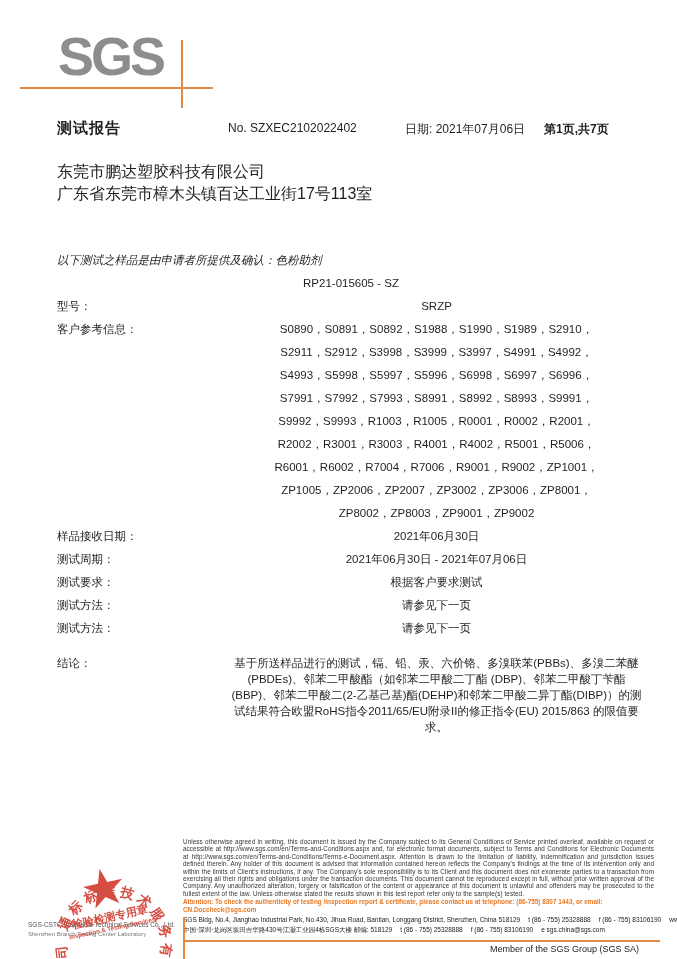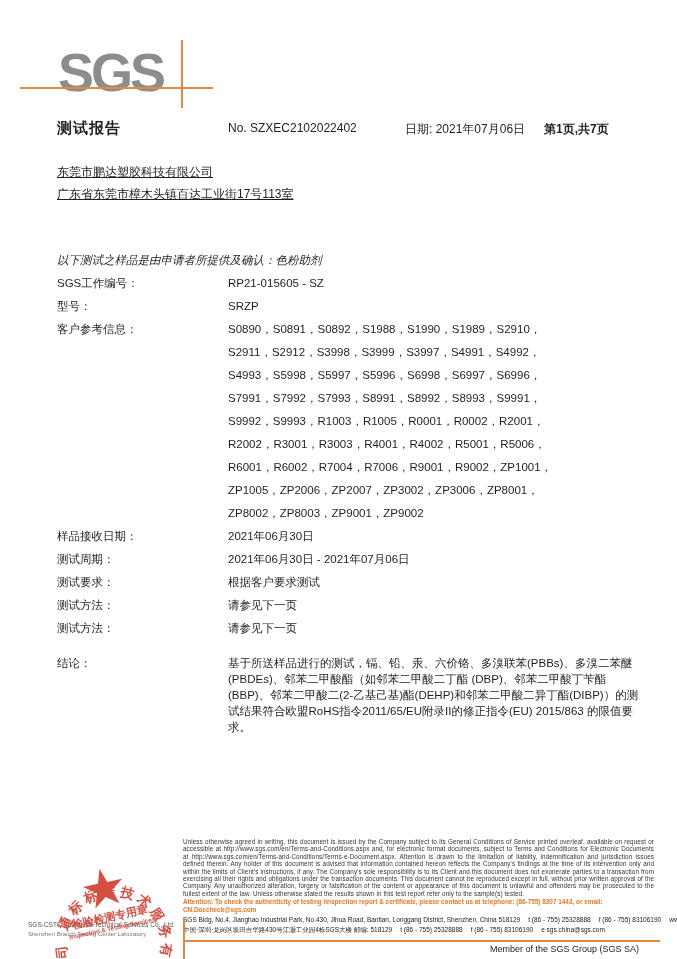--- a/index.html
+++ b/index.html
@@ -4,42 +4,42 @@
 <style>
   html,body { margin:0; padding:0; background:#e8e8e8; }
   .page {
     position:relative; width:677px; height:959px; margin:0 auto;
     background:#ffffff; overflow:hidden;
     font-family:"Liberation Sans","DejaVu Sans",sans-serif;
     color:#1f1f1f;
   }
   
   .logo-text {
-    position:absolute; left:58px; top:42px;
+    position:absolute; left:58px; top:26px;
     font-size:54px; font-weight:bold; letter-spacing:-3px;
     color:#8d8d8d; line-height:60px;
   }
   .logo-hline { position:absolute; left:20px; top:87px; width:193px; height:2px; background:#e08a45; }
   .logo-vline { position:absolute; left:181px; top:40px; width:2px; height:68px; background:#e08a45; }
 
   
   .titlebar { position:absolute; left:57px; top:119px; width:580px; height:20px; }
   .doc-title { position:absolute; left:0; top:0; font-size:15px; font-weight:bold; letter-spacing:1px;font-family:Liberation Serif, serif; }
   .report-no { position:absolute; left:171px; top:2px; font-size:12px; }
   .report-date { position:absolute; left:348px; top:2px; font-size:12px; }
   .page-info { position:absolute; left:487px; top:2px; font-size:12px;font-weight:bold; }
 
-  .applicant { position:absolute; left:57px; top:161px; font-size:12px; line-height:22px;text-decoration:underline; }
+  .applicant { position:absolute; left:57px; top:161px; font-size:16px; line-height:22px; }
 
   
   .main { position:absolute; left:57px; top:249px; width:588px; font-size:11.5px; }
   .intro { margin:0; line-height:23px;font-style:italic; }
   .frow { display:flex; align-items:flex-start; line-height:23px; }
   .frow .flabel { flex:0 0 171px; }
-  .frow .fvalue { flex:1; }
+  .frow .fvalue { flex:1;text-align:center; }
   .fvalue.multi { white-space:pre-line; }
   .frow.conclusion { line-height:16px; margin-top:15px; }
   .frow.conclusion .fvalue { width:417px; }
 
   
   .legal-block { position:absolute; left:183px; top:838px; width:471px; }
   .legal-text {
     font-size:6.3px; line-height:7.4px; text-align:justify; color:#333;
     letter-spacing:0.1px;
   }
@@ -76,21 +76,20 @@
 
   <div class="applicant">
     <div>东莞市鹏达塑胶科技有限公司</div>
     <div>广东省东莞市樟木头镇百达工业街17号113室</div>
   </div>
 
   <div class="main">
     <p class="intro">以下测试之样品是由申请者所提供及确认：色粉助剂</p>
 
     <div class="frow">
-      <div class="flabel">SGS工作编号：</div>
       <div class="fvalue">RP21-015605 - SZ</div>
     </div>
     <div class="frow">
       <div class="flabel">型号：</div>
       <div class="fvalue">SRZP</div>
     </div>
     <div class="frow">
       <div class="flabel">客户参考信息：</div>
       <div class="fvalue multi">S0890，S0891，S0892，S1988，S1990，S1989，S2910，
 S2911，S2912，S3998，S3999，S3997，S4991，S4992，

